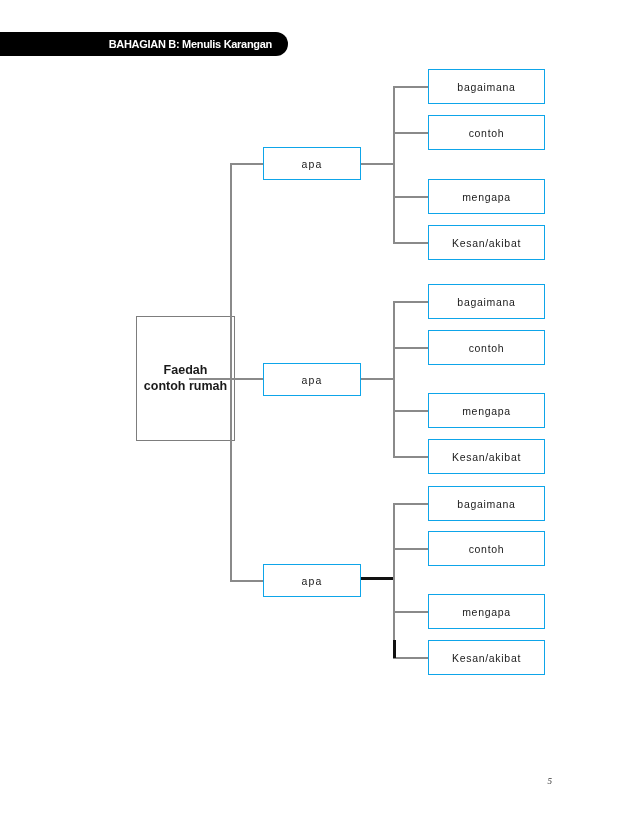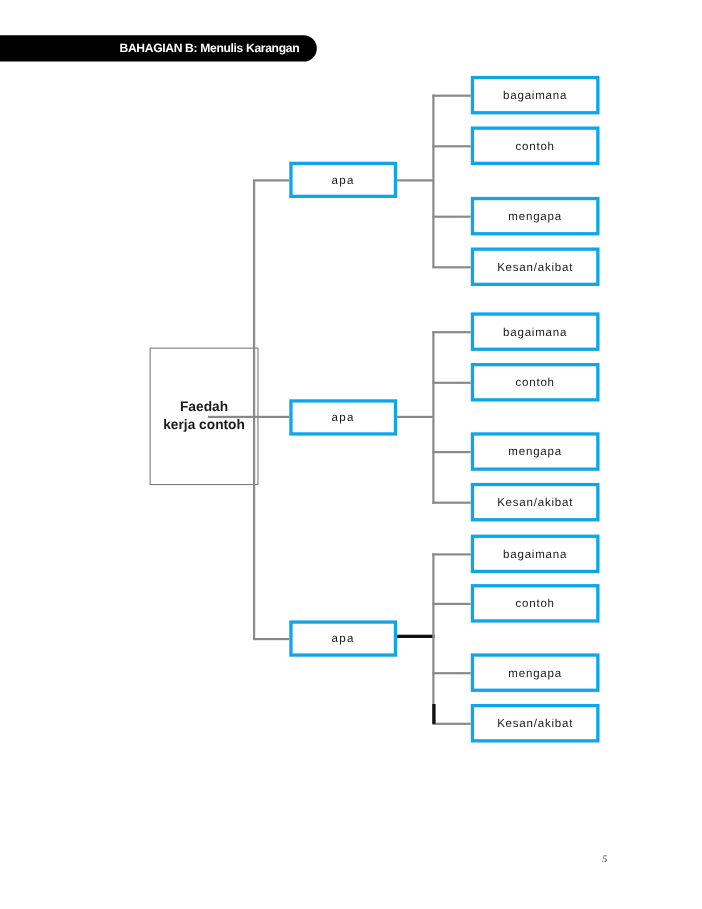--- a/index.html
+++ b/index.html
@@ -33,21 +33,21 @@
     letter-spacing:-0.3px;
     white-space:nowrap;
     font-family:"Liberation Sans", sans-serif;
   }
 
   
   .node{
     position:absolute;
     box-sizing:border-box;
     background:#ffffff;
-    border:3px solid #0ea5e9;
+    border:1px solid #0ea5e9;
     display:flex;
     align-items:center;
     justify-content:center;
     text-align:center;
     font-size:10.5px;
     color:#1a1a1a;
     letter-spacing:0.6px;
     font-family:"Liberation Sans", sans-serif;
   }
   .node.root{
@@ -89,21 +89,21 @@
 
 <div id="page">
 
   <div class="banner">
     <span class="banner-text">BAHAGIAN B: Menulis Karangan</span>
   </div>
 
   <div class="node root" style="left:90px;top:316px;width:99px;height:125px;">
     <div>
       <div>Faedah</div>
-      <div>kerja contoh</div>
+      <div>contoh rumah</div>
     </div>
   </div>
 
   <div class="ln" style="left:189px;top:378px;width:74px;height:2px;"></div>
 
   <div class="ln" style="left:230px;top:164px;width:2px;height:417px;"></div>
 
   <div class="ln" style="left:230px;top:163px;width:33px;height:2px;"></div>
   <div class="ln" style="left:230px;top:580px;width:33px;height:2px;"></div>
 

